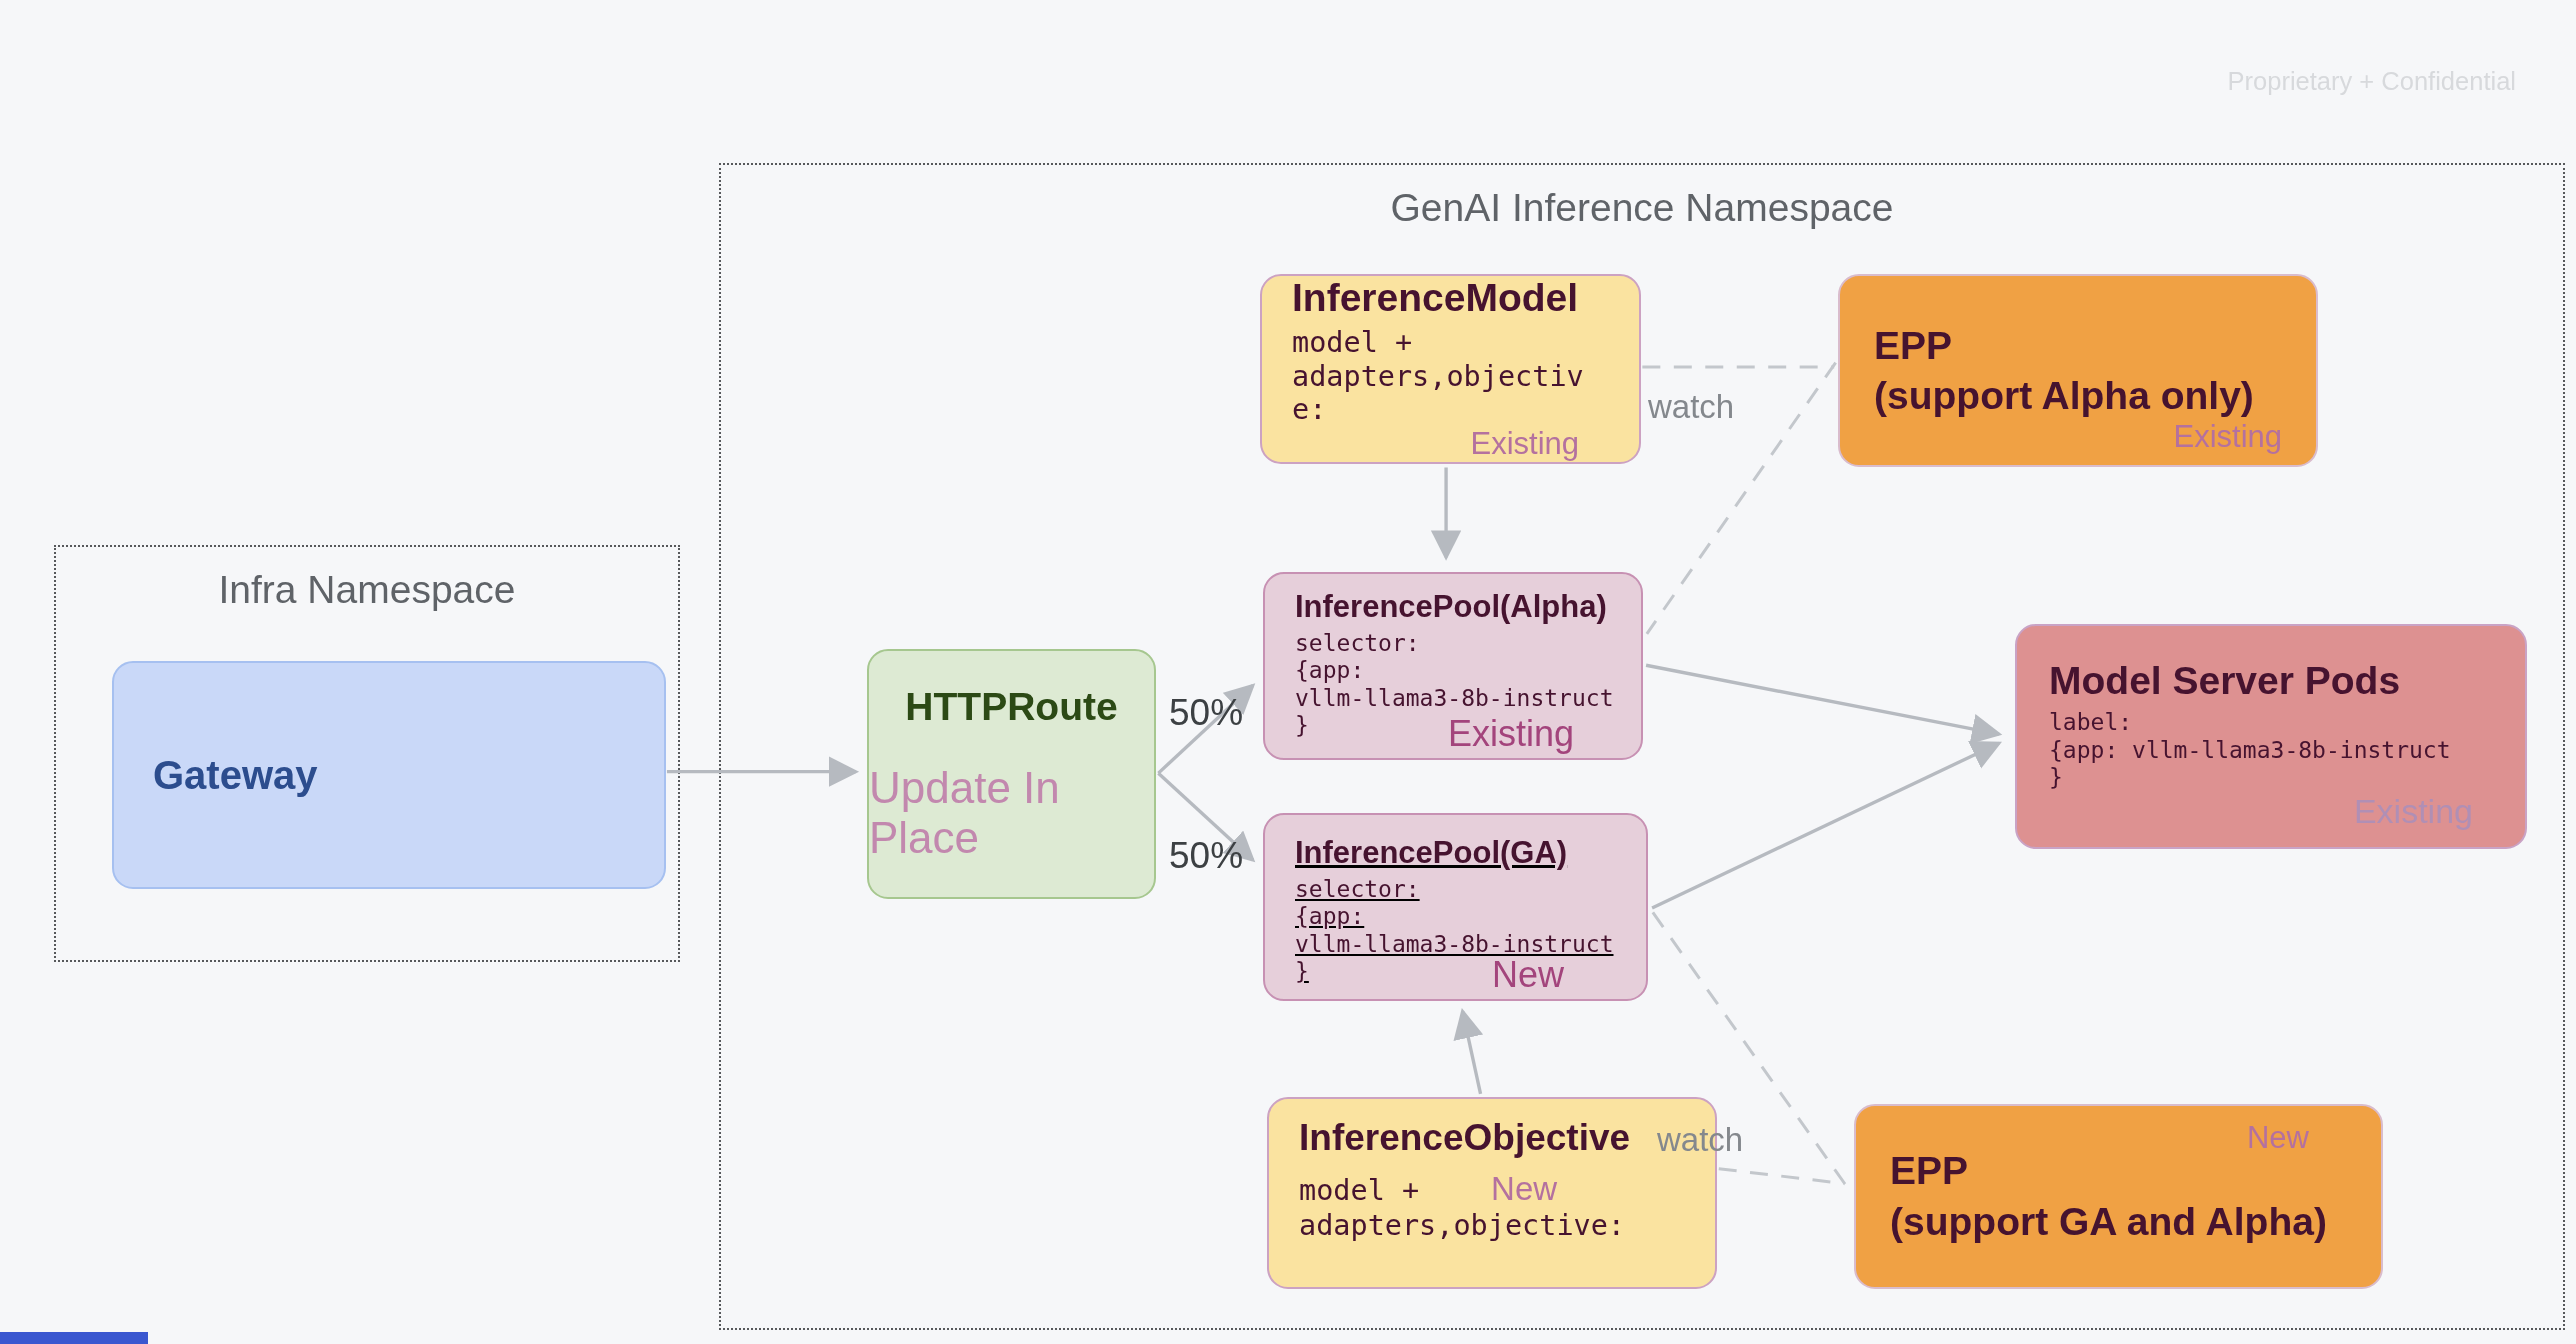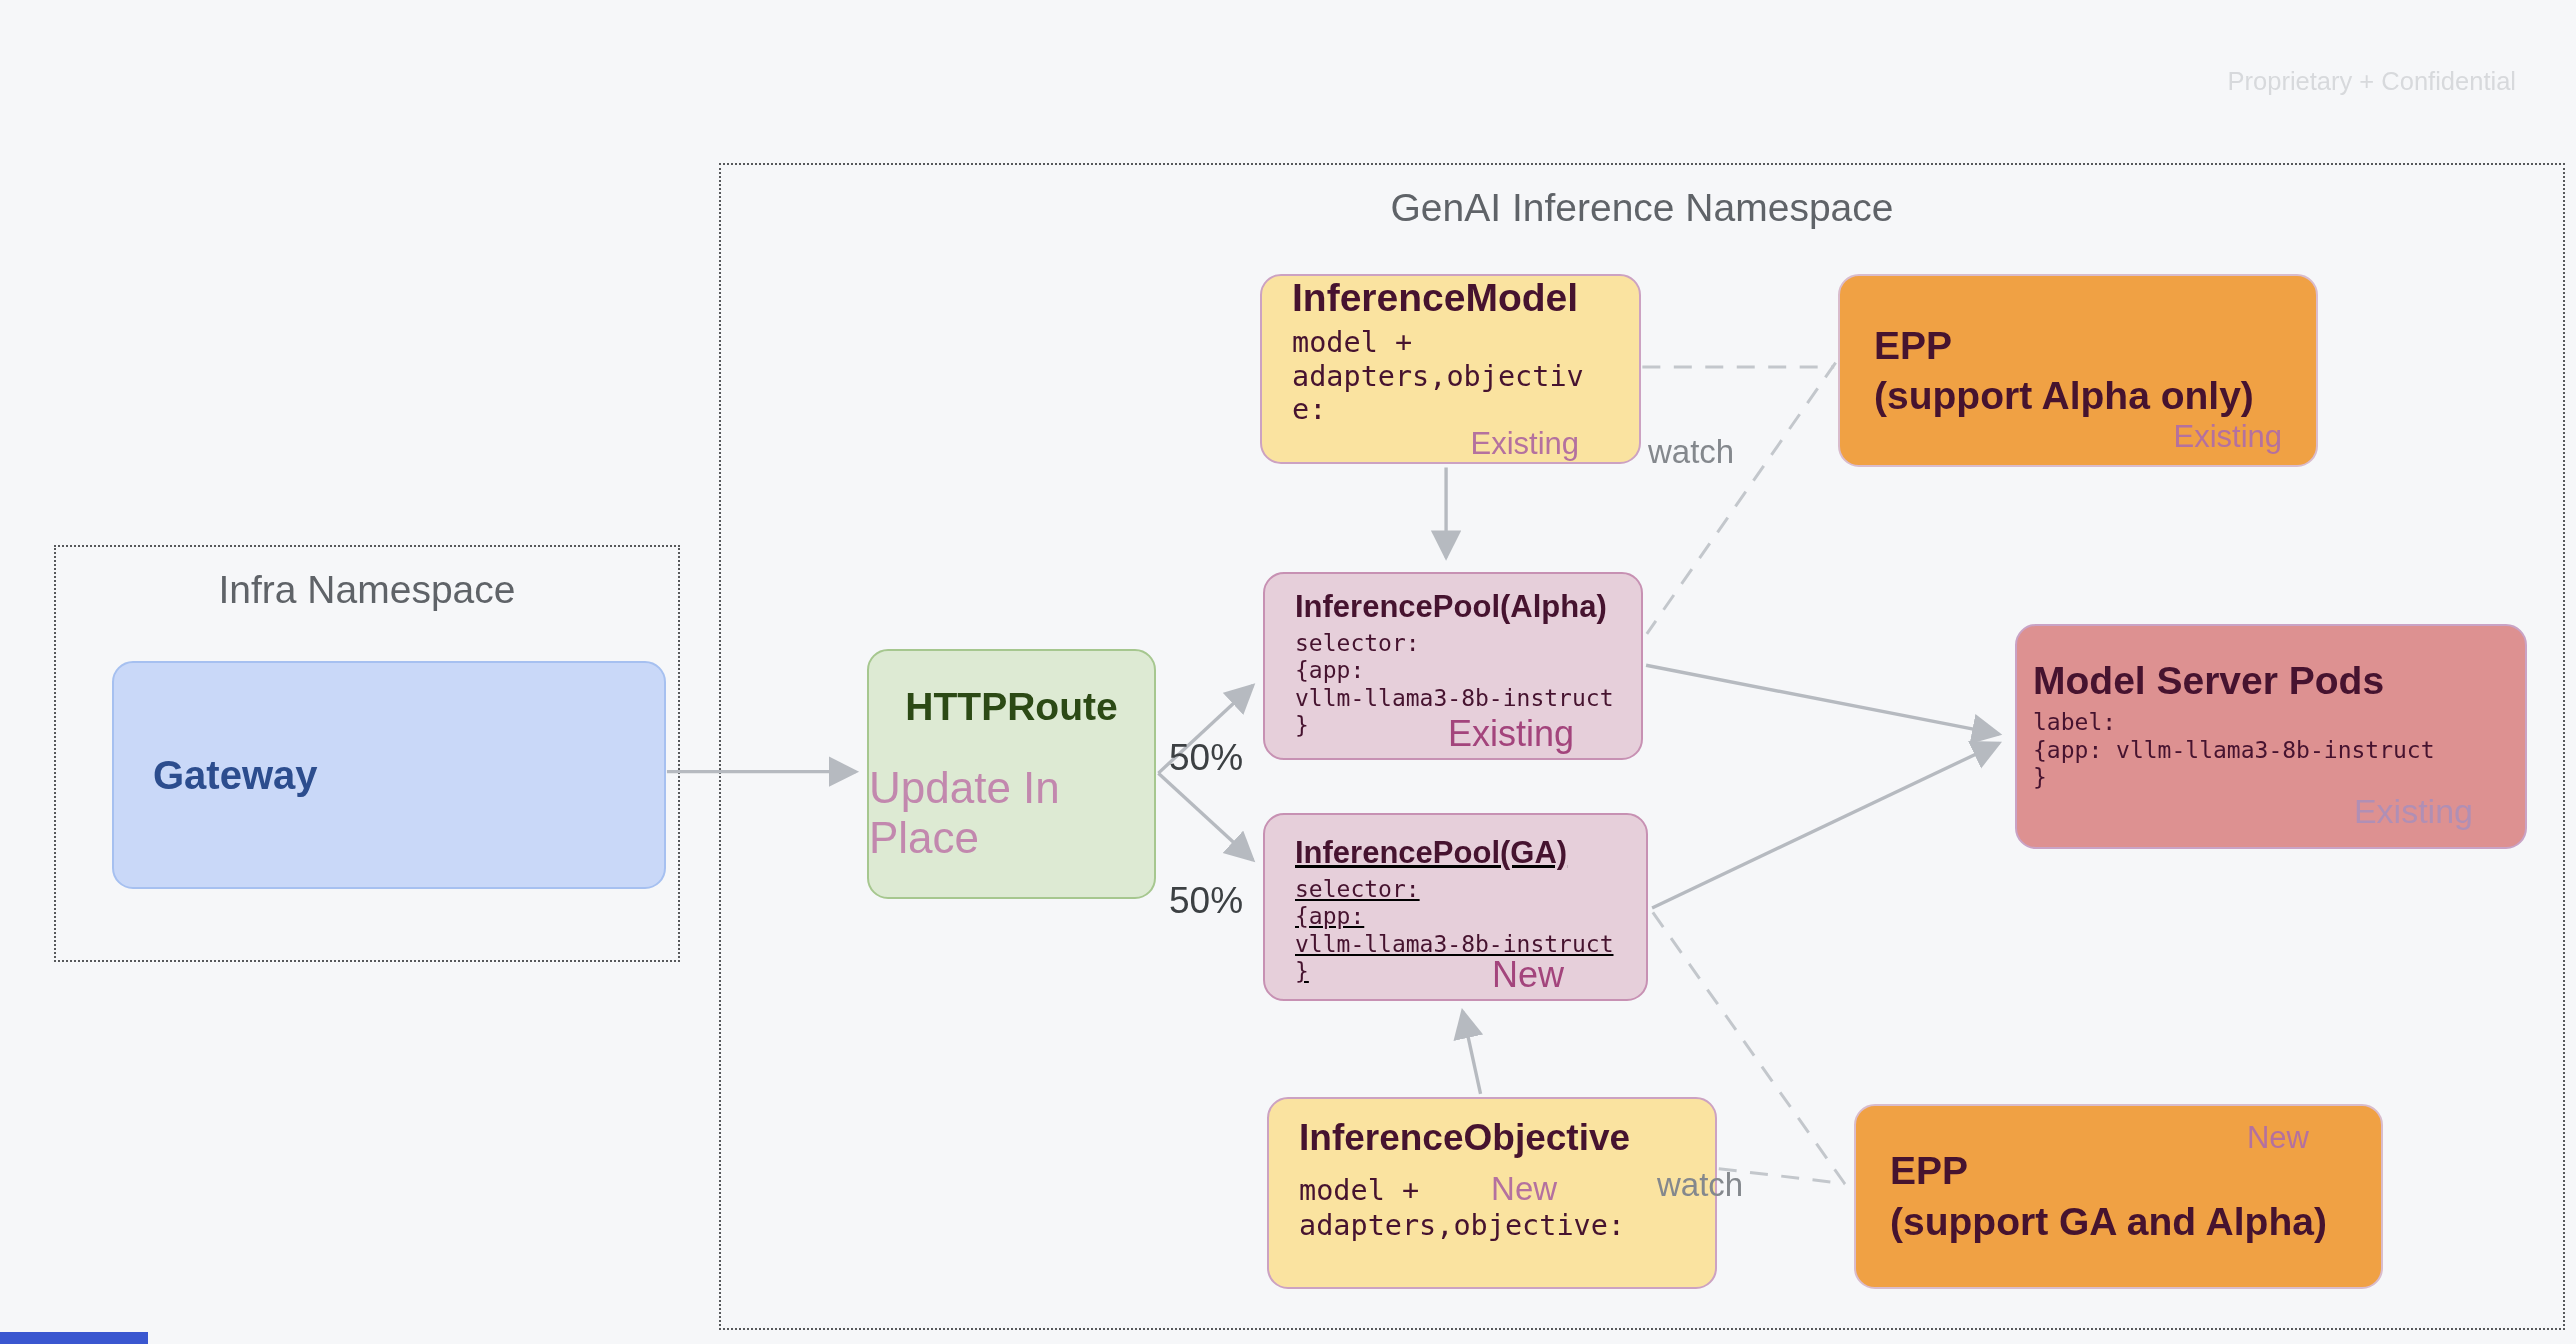--- a/index.html
+++ b/index.html
@@ -49,39 +49,39 @@
   #node-pool-alpha .code { font-size:23px; line-height:1.2; margin-top:4.5px; }
   #node-pool-alpha .status { right:67px; bottom:3px; font-size:36px; color:#A3447C; }
 
   #node-pool-ga { left:1263px; top:813px; width:385px; height:188px; background:#E6CFDA;
                   border:2.2px solid #C791B3; padding:20px 0 0 30px;text-decoration:underline; }
   #node-pool-ga .title { font-size:31px; }
   #node-pool-ga .code { font-size:23px; line-height:1.2; margin-top:4.5px; }
   #node-pool-ga .status { right:82px; bottom:3px; font-size:36px; color:#A3447C; }
 
   #node-msp { left:2015px; top:624px; width:512px; height:225px; background:#DD9191;
-              border:2.2px solid #C9A3C6; padding:33px 0 0 16px; }
+              border:2.2px solid #C9A3C6; padding:33px 0 0 32px; }
   #node-msp .title { font-size:39px; }
   #node-msp .code { font-size:23px; line-height:1.2; margin-top:6px; }
   #node-msp .status { right:52px; bottom:16.5px; font-size:34px; color:#B08FB5; }
 
   #node-objective { left:1267px; top:1097px; width:450px; height:192px; background:#FAE3A0;
                     border:2.2px solid #CCA2C2; padding:18px 0 0 30px; }
   #node-objective .title { font-size:37px; }
   #node-objective .row { display:flex; align-items:baseline; margin-top:10.5px; }
   #node-objective .code { font-size:28.5px; line-height:1.25; }
   #node-objective .status-inline { color:#B4719F; font-size:33px; margin-left:72px; position:static; }
 
   #node-epp-ga { left:1854px; top:1104px; width:529px; height:185px; background:#F0A144;
                  border:2.2px solid #D9BCCD; display:flex; flex-direction:column;
                  justify-content:center; padding-left:34px; }
   #node-epp-ga .title, #node-epp-ga .subtitle2 { font-weight:bold; color:#46132F; font-size:39px; line-height:1.3; }
   #node-epp-ga .status { top:13.5px; right:72px; font-size:31px; }
 
-  .edge-label { position:absolute;margin-top:45px; }
+  .edge-label { position:absolute; }
   #label-split-top    { left:1169px; top:692px;  font-size:37px; color:#3C4043; }
   #label-split-bottom { left:1169px; top:835px; font-size:37px; color:#3C4043; }
   #label-watch-top    { left:1648px; top:388px;  font-size:33px; color:#84888D; }
   #label-watch-bottom { left:1657px; top:1121px; font-size:33px; color:#84888D; }
 
   .corner-bar { position:absolute; left:0; top:1332px; width:148px; height:12px; background:#3A57D0; }
 </style>
 </head>
 <body>
 

